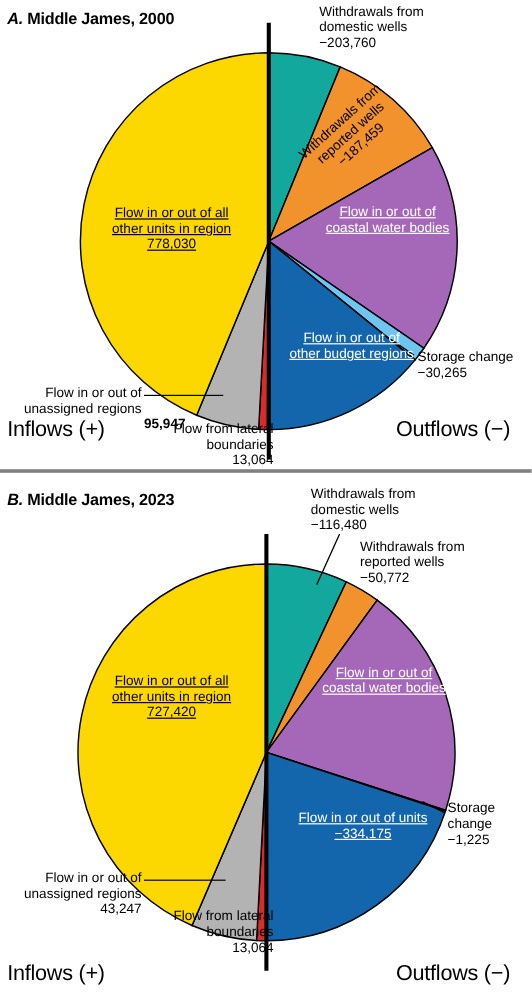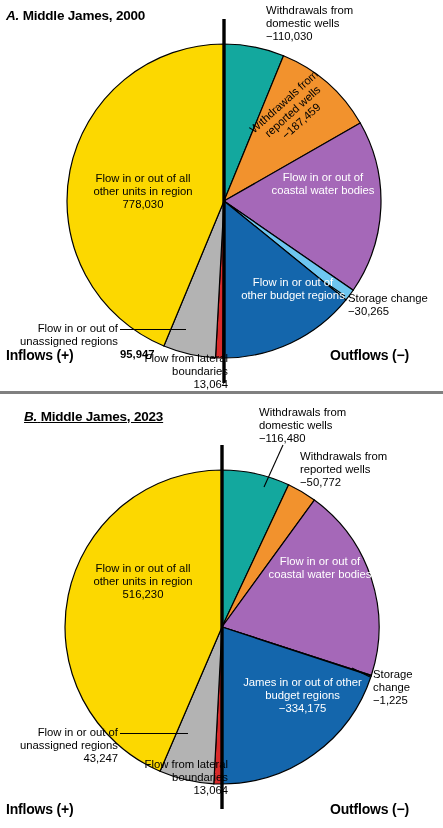--- a/index.html
+++ b/index.html
@@ -5,24 +5,24 @@
   html,body{margin:0;padding:0;background:#ffffff;}
   body{width:443px;height:828px;position:relative;font-family:"Liberation Sans",sans-serif;color:#000;overflow:hidden;}
   .panel{position:absolute;left:0;width:390px;}
   #panelA{top:0;height:400px;}
   #panelB{top:400px;height:428px;}
   .panel-title{position:absolute;font-size:13.5px;font-weight:bold;letter-spacing:-0.2px;white-space:nowrap;}
   .panel-title .ital{font-style:italic;}
   .divider{position:absolute;left:0;width:443px;height:3px;background:#808080;}
   .piewrap{position:absolute;}
   .lbl{position:absolute;font-size:11.3px;line-height:13.2px;white-space:nowrap;}
-  .lbl.center{text-align:center;}
+  .lbl.center{text-align:center;text-decoration:underline;}
   .lbl.right{text-align:right;}
   .lbl.white{color:#ffffff;}
-  .flowlabel{position:absolute;font-size:14px;font-weight:bold;white-space:nowrap;letter-spacing:-0.2px;}
+  .flowlabel{position:absolute;font-size:18px;font-weight:normal;white-space:nowrap;letter-spacing:-0.2px;}
   .leader{position:absolute;background:#000;height:1px;}
   .rot{position:absolute;font-size:11.3px;line-height:13.2px;text-align:center;white-space:nowrap;}
   svg{display:block;overflow:visible;}
 </style>
 </head>
 <body>
 
 <div class="panel" id="panelA">
 
   <div class="panel-title" style="left:6px;top:8px;">
@@ -41,21 +41,21 @@
         <path d="M 224 201 L 215.51566508416414 357.7705841701048 A 157 157 0 0 1 163.8719139436821 346.02969788013775 Z" fill="#b3b3b3" stroke="#000" stroke-width="1.2"></path>
         <path d="M 224 201 L 163.8719139436821 346.02969788013775 A 157 157 0 0 1 223.99999999999997 44 Z" fill="#fcd800" stroke="#000" stroke-width="1.2"></path>
         <line x1="224" y1="19" x2="224" y2="383" stroke="#000" stroke-width="3.4"></line>
         <line x1="345" y1="296" x2="326" y2="283" stroke="#000" stroke-width="1.1"></line>
       </svg>
   </div>
 
   <div class="lbl" style="left:266px;top:4px;">
     <div>Withdrawals from</div>
     <div>domestic wells</div>
-    <div>−110,030</div>
+    <div>−203,760</div>
   </div>
 
   <div class="rot" style="left:238px;top:92px;width:110px;transform:rotate(-42deg);transform-origin:50% 50%;">
     <div>Withdrawals from</div>
     <div>reported wells</div>
     <div>−187,459</div>
   </div>
 
   <div class="lbl center white" style="left:258px;top:171px;width:130px;">
     <div>Flow in or out of</div>
@@ -93,21 +93,21 @@
   </div>
 
   <div class="flowlabel" style="left:6px;top:347px;">Inflows (+)</div>
   <div class="flowlabel" style="left:330px;top:347px;">Outflows (−)</div>
 </div>
 
 <div class="divider" style="top:391px;"></div>
 
 <div class="panel" id="panelB">
 
-  <div class="panel-title" style="left:24px;top:9px;text-decoration:underline;">
+  <div class="panel-title" style="left:6px;top:9px;">
     <span class="ital">B.</span>
     <span>Middle James, 2023</span>
   </div>
 
   <div class="piewrap" style="left:0;top:0;">
     <svg width="443" height="428" id="svgB">
         <path d="M 222 227 L 222 70 A 157 157 0 0 1 288.59738876439997 84.82479889318472 Z" fill="#13a89e" stroke="#000" stroke-width="1.2"></path>
         <path d="M 222 227 L 288.59738876439997 84.82479889318472 A 157 157 0 0 1 314.3701092134527 100.0481866065127 Z" fill="#f2922d" stroke="#000" stroke-width="1.2"></path>
         <path d="M 222 227 L 314.3701092134527 100.0481866065127 A 157 157 0 0 1 371.39455326345535 275.2728438691218 Z" fill="#a568b8" stroke="#000" stroke-width="1.2"></path>
         <path d="M 222 227 L 371.39455326345535 275.2728438691218 A 157 157 0 0 1 371.17057346549456 275.9605965238935 Z" fill="#6ec6f0" stroke="#000" stroke-width="1.2"></path>
@@ -138,29 +138,28 @@
     <div>coastal water bodies</div>
   </div>
 
   <div class="lbl" style="left:373px;top:268px;">
     <div>Storage</div>
     <div>change</div>
     <div>−1,225</div>
   </div>
 
   <div class="lbl center white" style="left:230px;top:276px;width:145px;">
-    <div>James in or out of other</div>
-    <div>budget regions</div>
+    <div>Flow in or out of units</div>
     <div>−334,175</div>
   </div>
 
   <div class="lbl center" style="left:76px;top:162px;width:134px;">
     <div>Flow in or out of all</div>
     <div>other units in region</div>
-    <div>516,230</div>
+    <div>727,420</div>
   </div>
 
   <div class="lbl right" style="left:8px;top:326px;width:110px;">
     <div>Flow in or out of</div>
     <div>unassigned regions</div>
     <div>43,247</div>
   </div>
   <div class="leader" style="left:120px;top:333px;width:68px;"></div>
 
   <div class="lbl right" style="left:128px;top:358px;width:100px;">

